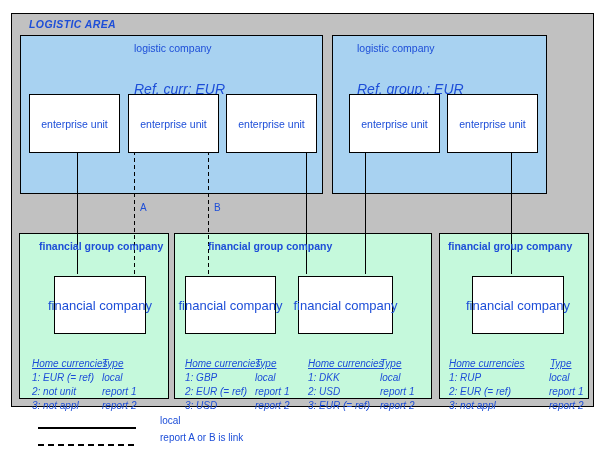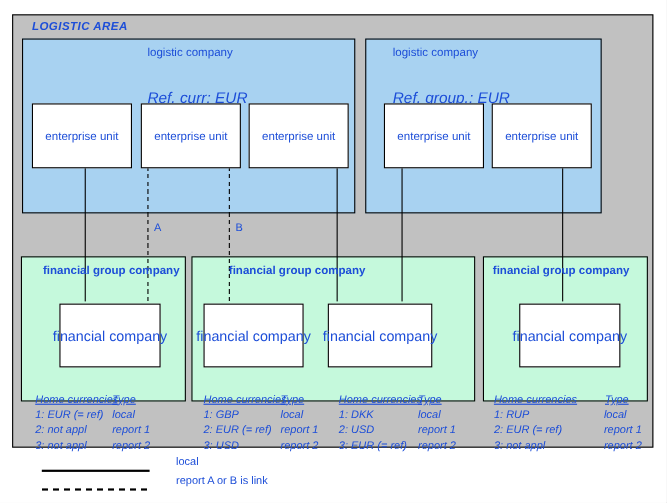--- a/index.html
+++ b/index.html
@@ -13,21 +13,21 @@
   
   .lc{position:absolute;background:var(--logistic-fill,#a8d2f1);border:1px solid #000;box-sizing:border-box;}
   .lc1{left:8px;top:21px;width:303px;height:159px;}
   .lc2{left:320px;top:21px;width:215px;height:159px;}
   .lc-title{position:absolute;top:6px;font-size:10.5px;font-weight:normal;white-space:nowrap;}
   .lc-ref{position:absolute;top:29px;font-size:14px;font-style:italic;white-space:nowrap;margin-top:16px;}
   .eu{position:absolute;top:58px;width:91px;height:59px;background:#fff;border:1px solid #000;
       box-sizing:border-box;display:flex;align-items:center;justify-content:center;
       font-size:10.5px;white-space:nowrap;z-index:3;}
   
-  .fgc{position:absolute;top:219px;height:132px;background:var(--financial-fill,#c5f9dc);
+  .fgc{position:absolute;top:219px;height:166px;background:var(--financial-fill,#c5f9dc);
        border:1px solid #000;box-sizing:border-box;}
   .fgc1{left:7px;width:150px;}
   .fgc2{left:162px;width:258px;}
   .fgc3{left:427px;width:150px;}
   .fgc-title{position:absolute;top:6px;font-size:10.5px;font-weight:bold;white-space:nowrap;z-index:4;}
   .fc{position:absolute;top:42px;height:58px;background:#fff;border:1px solid #000;
       box-sizing:border-box;display:flex;align-items:center;justify-content:center;
       font-size:13px;white-space:nowrap;z-index:3;}
   
   .ctable{position:absolute;top:124px;font-size:10px;font-style:italic;z-index:4;}
@@ -70,21 +70,21 @@
 
     <div class="fgc fgc1">
       <div class="fgc-title" style="left:19px">financial group company</div>
       <div class="fc" style="left:34px;width:92px">financial company</div>
       <div class="ctable t1" style="left:12px">
         <div class="trow thead">
           <span class="u">Home currencies</span>
           <span class="u typ">Type</span>
         </div>
         <div class="trow"><span>1: EUR (= ref)</span><span class="typ">local</span></div>
-        <div class="trow"><span>2: not appl</span><span class="typ">report 1</span></div>
+        <div class="trow"><span>2: not unit</span><span class="typ">report 1</span></div>
         <div class="trow"><span>3: not appl</span><span class="typ">report 2</span></div>
       </div>
     </div>
 
     <div class="fgc fgc2">
       <div class="fgc-title" style="left:33px">financial group company</div>
       <div class="fc" style="left:10px;width:91px">financial company</div>
       <div class="fc" style="left:123px;width:95px">financial company</div>
       <div class="ctable t2" style="left:10px">
         <div class="trow thead">

